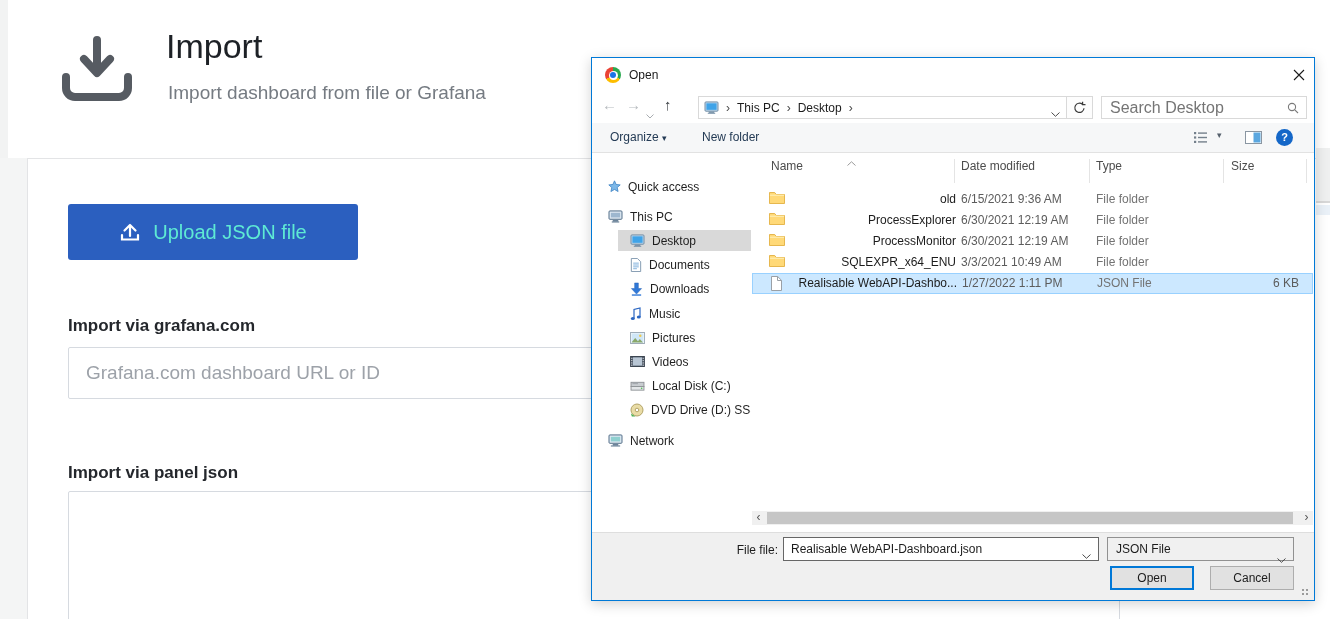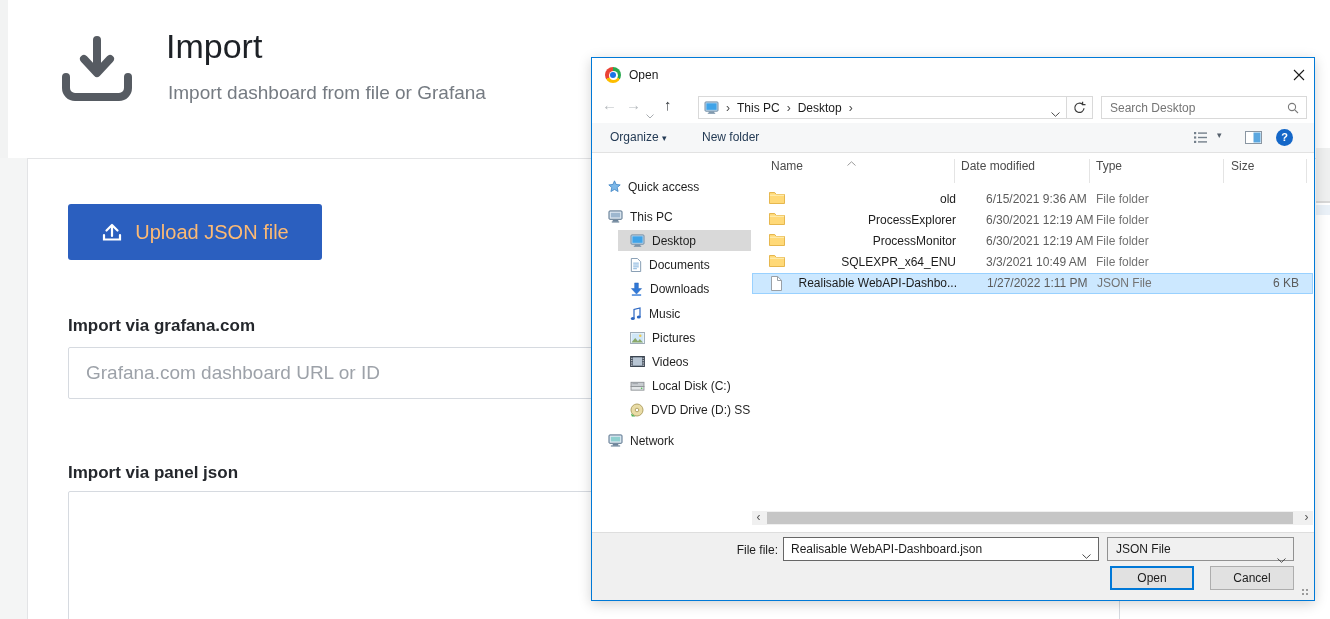--- a/index.html
+++ b/index.html
@@ -7,21 +7,21 @@
   body { font-family:"Liberation Sans","DejaVu Sans",sans-serif; background:#fff; }
   #stage { position:relative; width:1330px; height:619px; overflow:hidden; background:#fff; }
 
   
   .g-strip-top { position:absolute; left:0; top:0; width:8px; height:158px; background:#f2f3f3; }
   .g-content-bg { position:absolute; left:0; top:158px; width:1330px; height:461px; background:#f4f5f5; }
   .g-panel { position:absolute; left:27px; top:158px; width:1310px; height:500px; background:#fff; border:1px solid #e3e4e6; }
   .g-import-icon { position:absolute; left:57px; top:34px; }
   .g-title { position:absolute; left:166px; top:27px; font-size:34px; font-weight:500; color:#1d2126; }
   .g-subtitle { position:absolute; left:168px; top:82px; font-size:19px; color:#757b82; white-space:nowrap; }
-  .g-upload-btn { position:absolute; left:68px; top:204px; width:254px; height:56px; background:#2b5fbf; border:none; border-radius:3px; color:#fdba74; font-size:20px; font-weight:500; font-family:inherit; display:flex; align-items:center; justify-content:center; gap:12px; cursor:pointer; }
+  .g-upload-btn { position:absolute; left:68px; top:204px; width:290px; height:56px; background:#2b5fbf; border:none; border-radius:3px; color:#5eead4; font-size:20px; font-weight:500; font-family:inherit; display:flex; align-items:center; justify-content:center; gap:12px; cursor:pointer; }
   .g-h2 { position:absolute; left:68px; font-size:17px; font-weight:700; color:#24272c; }
   .g-gcom-h { top:316px; }
   .g-panel-h { top:463px; }
   .g-url-input { position:absolute; left:68px; top:347px; width:1052px; height:52px; border:1px solid #d6dae0; border-radius:2px; padding:0 17px; font-size:19px; font-family:inherit; color:#3a3f45; background:#fff; }
   .g-url-input::placeholder { color:#9da2a9; opacity:1; }
   .g-json-textarea { position:absolute; left:68px; top:491px; width:1052px; height:170px; border:1px solid #d6dae0; border-radius:2px; background:#fff; resize:none; font-family:inherit; }
   .g-scroll-artifact { position:absolute; left:1316px; top:148px; width:14px; height:55px; background:#eff0f0; border-bottom:2px solid #d8d8d8; }
   .g-scroll-artifact2 { position:absolute; left:1316px; top:205px; width:14px; height:10px; background:#eaf1f8; }
 
   
@@ -38,21 +38,21 @@
   .nav-glyph { position:absolute; top:3px; font-size:15px; }
   .nav-back { left:10px; color:#b7bbbf; }
   .nav-fwd { left:34px; color:#b7bbbf; }
   .nav-chev { left:54px; top:12px; }
   .nav-up { left:72px; color:#3e4347; }
   .addr-bar { position:absolute; left:106px; top:3px; width:369px; height:23px; background:#fff; border:1px solid #d9d9d9; display:flex; align-items:center; padding-left:5px; gap:7px; }
   .addr-bar .sep { color:#4a4a4a; font-size:12px; }
   .addr-chev { position:absolute; right:6px; top:9px; }
   .refresh-box { position:absolute; left:475px; top:3px; width:26px; height:23px; border:1px solid #d9d9d9; border-left:none; background:#fdfdfd; display:flex; align-items:center; justify-content:center; }
   .search-box { position:absolute; left:509px; top:3px; width:206px; height:23px; border:1px solid #d9d9d9; background:#fff; }
-  .search-box input { position:absolute; left:0; top:0; width:182px; height:21px; border:none; outline:none; padding:0 8px; font-size:12px; font-family:inherit; color:#444; }
+  .search-box input { position:absolute; left:0; top:0; width:182px; height:21px; border:none; outline:none; padding:0 8px; font-size:16px; font-family:inherit; color:#444; }
   .search-box input::placeholder { color:#757575; opacity:1; }
   .search-mag { position:absolute; right:7px; top:5px; }
 
   .dlg-toolbar { position:absolute; left:0; top:65px; width:100%; height:30px; background:#f6f7f8; border-bottom:1px solid #e2e2e2; }
   .tb-item { position:absolute; top:7px; font-size:12px; color:#243b55; cursor:pointer; }
   .tb-organize { left:18px; }
   .tb-caret { color:#243b55; font-size:9px; }
   .tb-newfolder { left:110px; }
   .tb-viewlist { position:absolute; left:601px; top:8px; cursor:pointer; }
   .tb-viewcaret { position:absolute; left:625px; top:7px; font-size:9px; color:#55606c; cursor:pointer; }
@@ -68,21 +68,21 @@
   .icn { display:inline-flex; align-items:center; justify-content:center; }
 
   .col-hdr { position:absolute; top:101px; height:24px; font-size:12px; color:#4c4c4c; cursor:pointer; }
   .col-sep { position:absolute; top:101px; height:24px; width:1px; background:#e4e4e4; }
   .sort-caret { position:absolute; left:255px; top:97px; }
 
   .file-row { position:absolute; left:160px; width:561px; height:21px; cursor:pointer; }
   .file-row .cell { position:absolute; top:3px; font-size:12px; white-space:nowrap; overflow:hidden;text-align:right; }
   .file-row .c-icon { left:17px; top:2px; }
   .file-row .c-name { left:39px; width:165px; color:#1c1c1c; }
-  .file-row .c-date { left:209px; color:#5c5c5c;margin-left:25px; }
+  .file-row .c-date { left:209px; color:#5c5c5c; }
   .file-row .c-type { left:344px; color:#737373; }
   .file-row .c-size { left:466px; width:80px; text-align:right; color:#5c5c5c; }
   .file-row.sel { background:#cce8ff; border:1px solid #99d1ff; }
   .file-row.sel .cell { top:2px; }
 
   .hscroll { position:absolute; left:160px; top:453px; width:561px; height:14px; background:#f0f0f0; }
   .hs-btn { position:absolute; top:0; width:13px; height:14px; color:#555; font-size:12px; text-align:center; line-height:13px; cursor:pointer; }
   .hs-left { left:0; } .hs-right { right:0; }
   .hs-thumb { position:absolute; left:15px; top:1px; width:526px; height:12px; background:#c6c6c6; cursor:pointer; }
 

